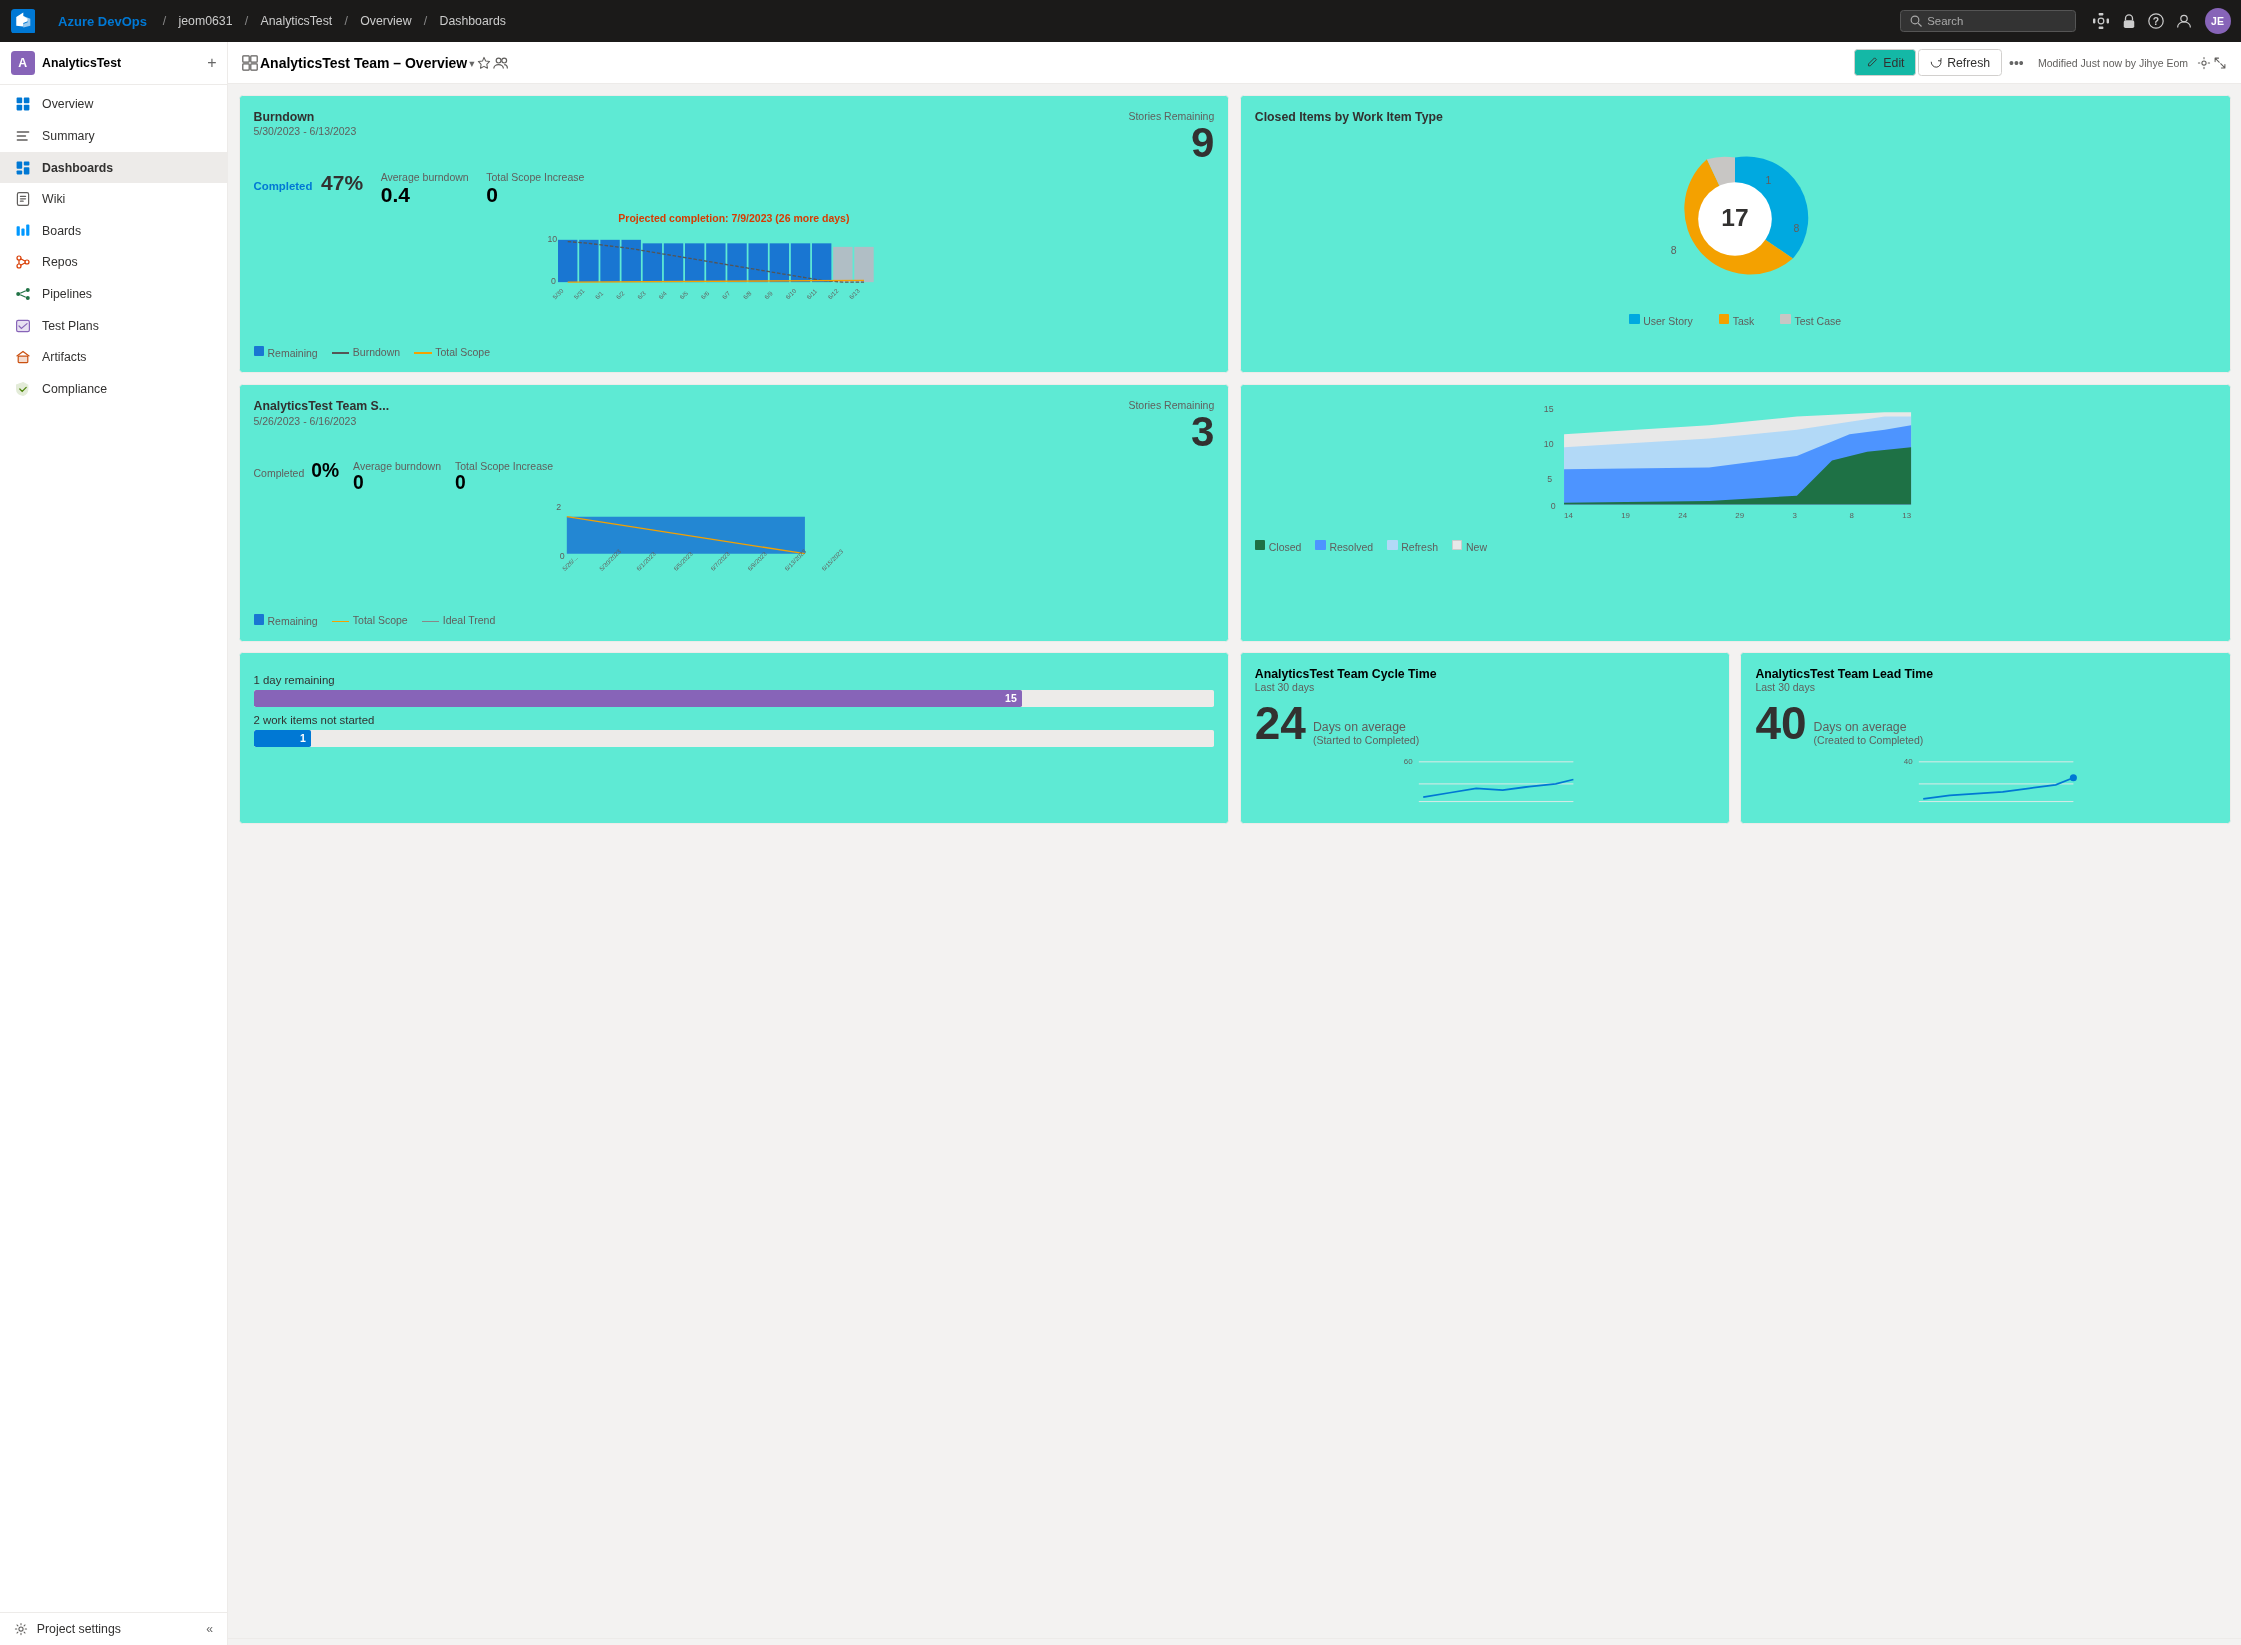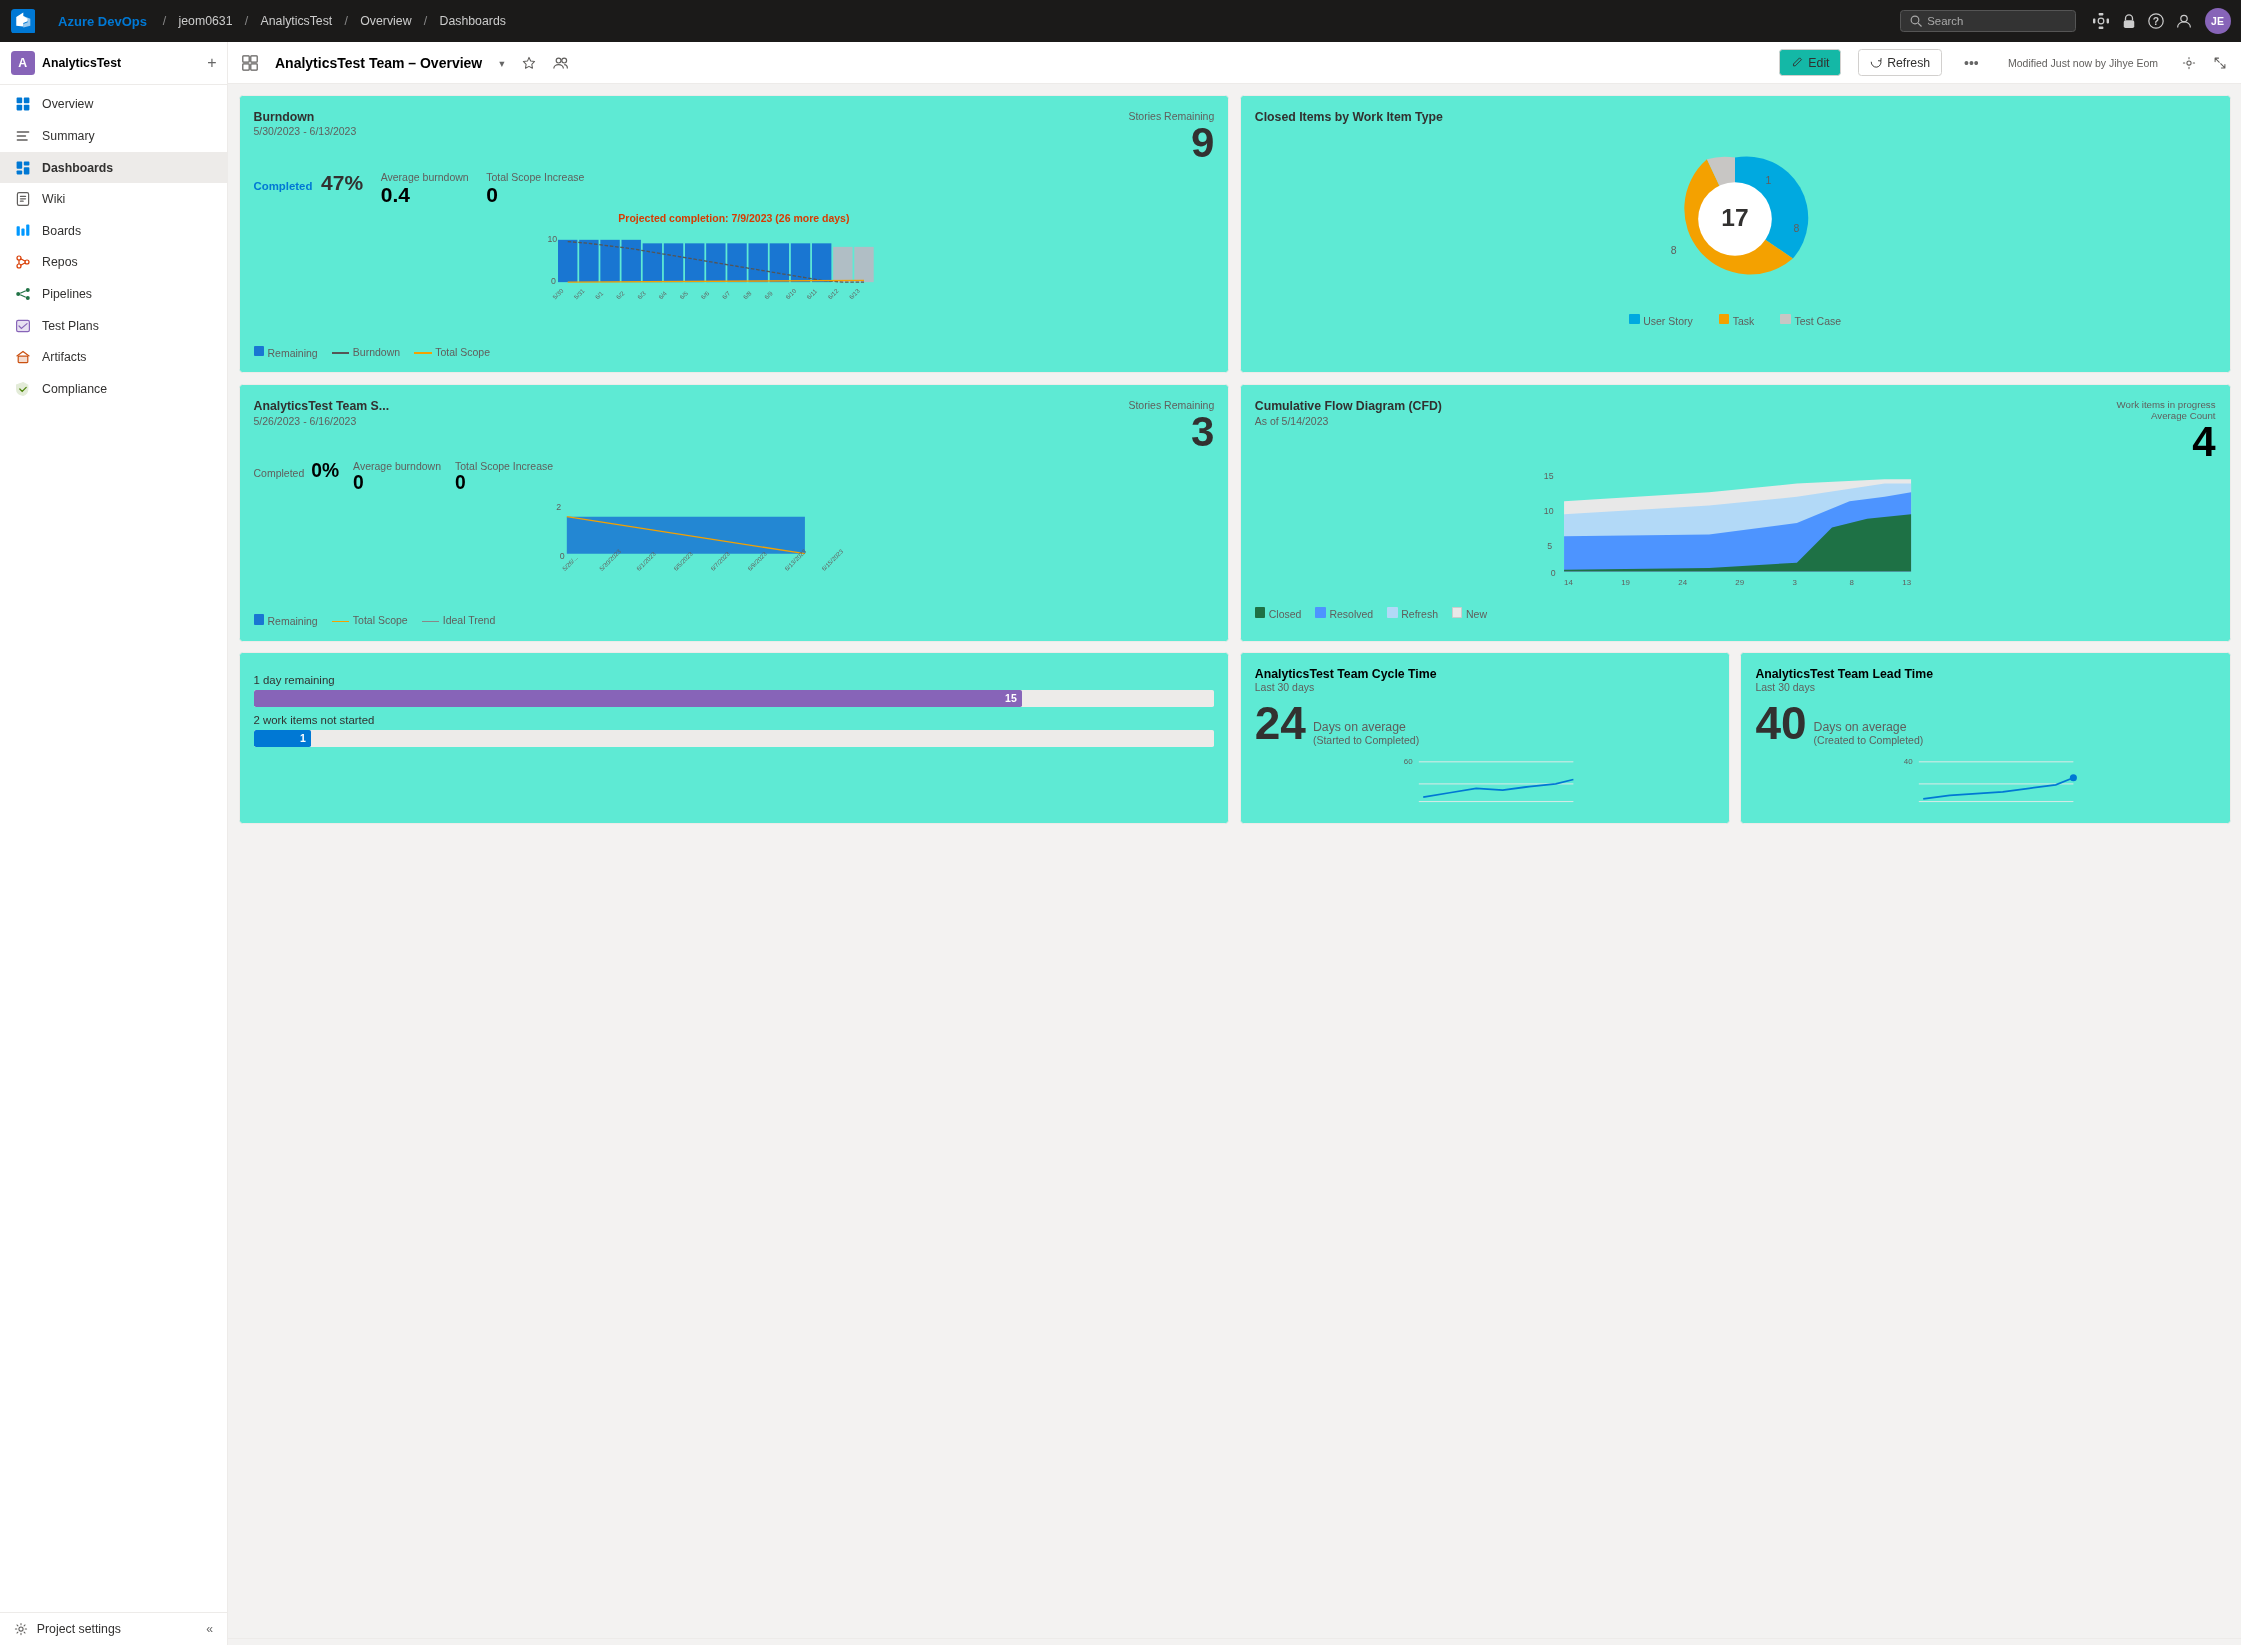--- a/index.html
+++ b/index.html
@@ -93,21 +93,21 @@
     .content-area { flex: 1; display: flex; flex-direction: column; overflow: hidden; }
 
     
     .dashboard-header {
       background: #fff;
       border-bottom: 0.9px solid #edebe9;
       padding: 0 14px;
       height: 42px;
       display: flex;
       align-items: center;
-      gap: 17px;
+      gap: 2px;
       flex-shrink: 0;
     }
     .dashboard-title { font-size: 14px; font-weight: 600; }
     .dashboard-edit-btn {
       margin-left: auto;
       display: flex; align-items: center; gap: 5.3px;
       padding: 5.3px 10.5px; border: 0.9px solid #d2d0ce; border-radius: 3.5px;
       background: #14b8a6; cursor: pointer; font-size: 12.3px; color: #323130;
     }
     .dashboard-refresh-btn {
@@ -565,30 +565,20 @@
           <text x="322" y="82" font-size="7" fill="#605e5c" transform="rotate(-45,322,82)">6/15/2023</text>
         </svg>
         <div class="chart-legend">
           <span><span class="legend-color" style="background:#1976d2;"></span><span>Remaining</span></span>
           <span><span class="legend-line" style="background:#f4a100;"></span><span>Total Scope</span></span>
           <span><span class="legend-line" style="background:#888;"></span><span>Ideal Trend</span></span>
         </div>
       </div>
 
       <div class="widget-card cfd">
-        <div class="cfd-header">
-          <div>
-            <div class="widget-title">Cumulative Flow Diagram (CFD)</div>
-            <div class="widget-subtitle">As of 5/14/2023</div>
-          </div>
-          <div class="cfd-metric" style="text-align:right;">
-            <div style="font-size:9.7px;color:#605e5c;max-width:105px;text-align:right;">Work items in progress Average Count</div>
-            <div style="font-size:42px;font-weight:700;line-height:1;">4</div>
-          </div>
-        </div>
         
         <svg width="100%" height="123" viewBox="0 0 460 140" style="font-size:14px">
 
           <text x="12" y="15" font-size="10" fill="#605e5c">15</text>
           <text x="12" y="55" font-size="10" fill="#605e5c">10</text>
           <text x="16" y="95" font-size="10" fill="#605e5c">5</text>
           <text x="20" y="125" font-size="10" fill="#605e5c">0</text>
 
           <polygon points="35,120 35,40 200,30 300,20 400,15 430,15 430,120" fill="#e8e8e8"></polygon>
 

